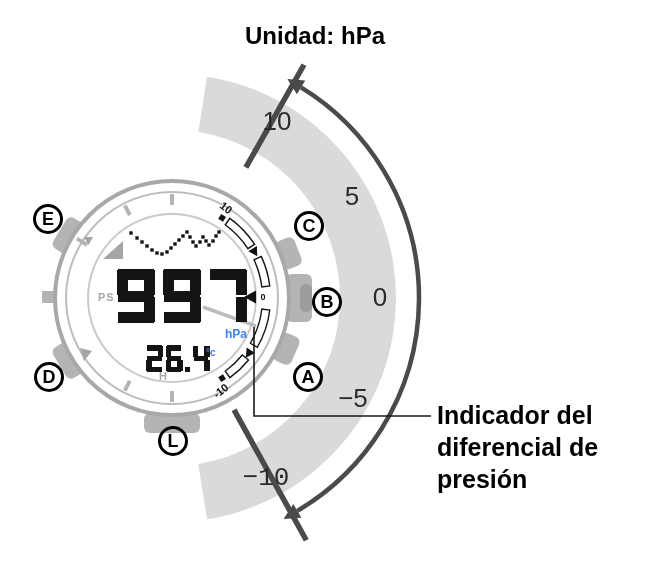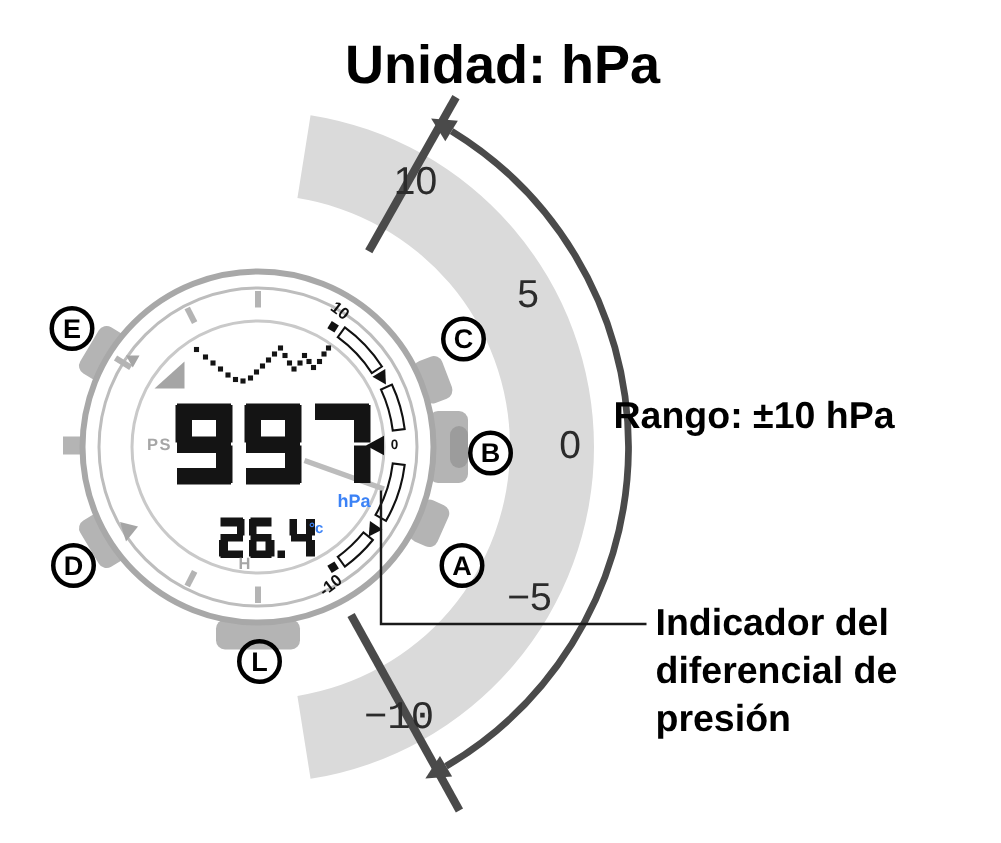--- a/index.html
+++ b/index.html
@@ -1,20 +1,20 @@
 <!DOCTYPE html>
 <html><head>
 <meta charset="utf-8">
 <style>
   html,body{margin:0;padding:0;background:#fff;}
   .stage{position:relative;width:667px;height:562px;background:#ffffff;overflow:hidden;
          font-family:"Liberation Sans",sans-serif;}
   .stage svg{position:absolute;left:0;top:0;}
   .ann{position:absolute;color:#000;font-weight:bold;white-space:nowrap;}
-  #unit-label{left:230px;top:22px;font-size:36px;}
+  #unit-label{left:245px;top:22px;font-size:24px;}
   #range-label{left:409px;top:262px;font-size:25px;line-height:31px;}
   #indicator-label{left:437px;top:399px;font-size:25px;line-height:32px;white-space:pre-line;}
   .scale-num{position:absolute;transform:translate(-50%,-50%);font-size:26px;color:#2b2b2b;
              font-weight:normal;white-space:nowrap;}
   .btn-circle{position:absolute;width:30px;height:30px;box-sizing:border-box;border:3px solid #000;
               border-radius:50%;display:flex;align-items:center;justify-content:center;
               font-weight:bold;font-size:18px;color:#000;transform:translate(-50%,-50%);
               background:transparent;line-height:1;}
   .lcd-text{position:absolute;font-weight:bold;color:#3b82f6;line-height:1;white-space:nowrap;}
   #lcd-hpa{left:225px;top:328px;font-size:12px;}
@@ -102,21 +102,20 @@
       </g>
     <g id="g-callout">
         <line x1="203" y1="307" x2="256" y2="326" stroke="#bcbcbc" stroke-width="3.5"></line>
         <polyline points="254,327 254,416 431,416" fill="none" stroke="#1a1a1a" stroke-width="1.6"></polyline>
       </g>
   </svg>
 
   <div class="ann" id="unit-label">Unidad: hPa</div>
 
   <div class="ann" id="range-label">
-    <div>Rango: ±10 hPa</div>
   </div>
 
   <div class="ann" id="indicator-label">Indicador del
 diferencial de
 presión</div>
 
   <div id="scale-labels">
       <div class="scale-num" style="left: 277px; top: 121px;">10</div>
       <div class="scale-num" style="left: 352px; top: 196px;">5</div>
       <div class="scale-num" style="left: 380px; top: 297px;">0</div>

